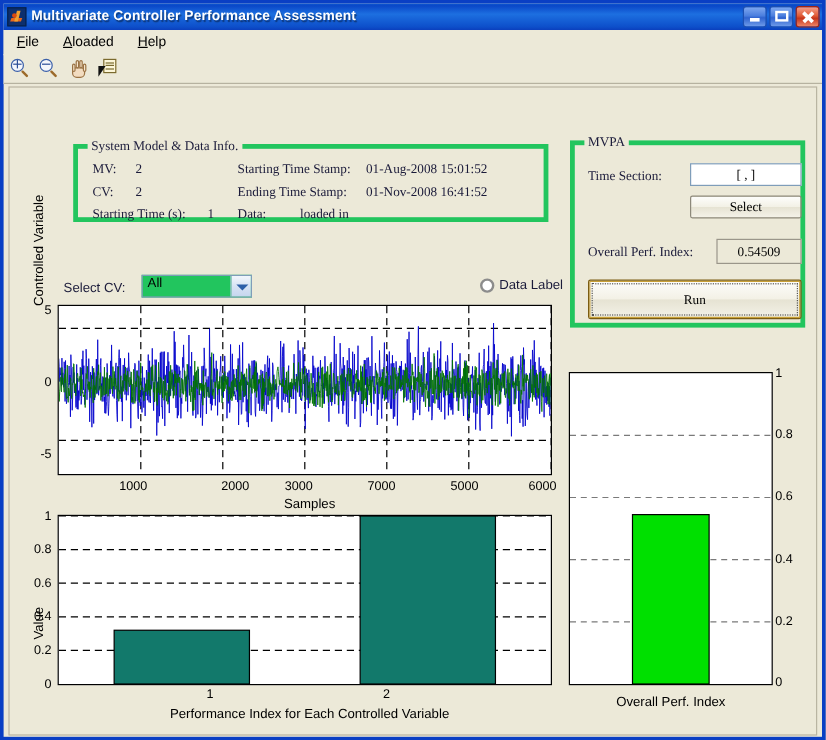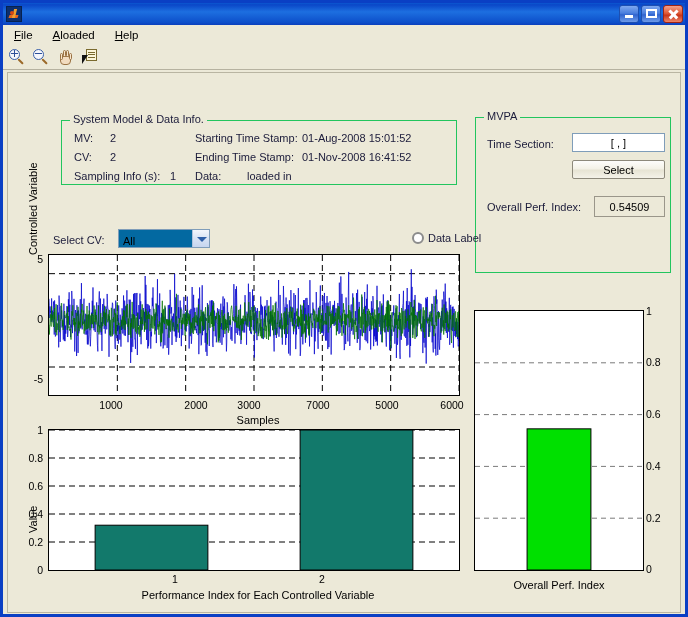--- a/index.html
+++ b/index.html
@@ -89,21 +89,21 @@
     position:absolute;left:4px;top:69px;width:674px;height:541px;
     background:#ece9d8;border:1px solid #b9b5a2;box-sizing:border-box;
   }
   .page-title{
     position:absolute;left:84px;top:18px;width:340px;
     font-size:21px;font-weight:bold;color:#1b2a6b;
     font-family:"Liberation Sans","DejaVu Sans",sans-serif;
     letter-spacing:.2px;
   }
   
-  .groupbox{position:absolute;border:1px solid #22c55e;box-sizing:border-box;background:transparent;}
+  .groupbox{position:absolute;border:4px solid #22c55e;box-sizing:border-box;background:transparent;font-family:Liberation Serif, serif;}
   .groupbox > .gb-title{
     position:absolute;top:-8px;left:8px;background:#ece9d8;padding:0 3px;
     font-size:11px;color:#1b1b3a;white-space:nowrap;
   }
   .info-row{position:absolute;font-size:11px;color:#1b1b3a;white-space:nowrap;}
   
   .label{position:absolute;font-size:11px;color:#1b1b3a;white-space:nowrap;}
   .textbox{
     position:absolute;background:#fff;border:1px solid #7f9db9;box-sizing:border-box;
     font-size:11px;color:#000;display:flex;align-items:center;justify-content:center;
@@ -118,22 +118,22 @@
     border:1px solid #8d897b;border-radius:2px;
     font-size:11px;color:#000;display:flex;align-items:center;justify-content:center;
   }
   .btn.focus{border:1px solid #7a5c12;box-shadow:inset 0 0 0 1px #c8a037;}
   .btn.focus .focus-ring{
     position:absolute;left:2px;top:2px;right:2px;bottom:2px;
     border:1px dotted #555;pointer-events:none;
   }
   .combobox{
     position:absolute;box-sizing:border-box;
-    border:1px solid #7f9db9;background:#0369a1;
-    display:flex;align-items:flex-end;
+    border:1px solid #7f9db9;background:#22c55e;
+    display:flex;align-items:flex-start;
   }
   .combobox .cb-text{font-size:11px;color:#000;padding-left:4px;flex:1;}
   .combobox .cb-arrow{
     width:17px;height:100%;box-sizing:border-box;
     background:linear-gradient(180deg,#f2f6fc 0%,#d7e3f4 50%,#c6d6ef 100%);
     border-left:1px solid #aec3dd;position:relative;
   }
   .combobox .cb-arrow:after{
     content:"";position:absolute;left:4px;top:7px;
     border-left:5px solid transparent;border-right:5px solid transparent;
@@ -161,20 +161,21 @@
 <body>
 
 <div class="window">
 
   <div class="titlebar">
     <div class="app-icon">
       <div class="mb1"></div>
         <div class="mb2"></div>
         <div class="mb3"></div>
     </div>
+    <div class="title-text">Multivariate Controller Performance Assessment</div>
     <div class="tb-buttons">
       <div class="tb-btn">
           <div class="m-glyph"></div>
         </div>
       <div class="tb-btn">
           <div class="sq-glyph"></div>
         </div>
       <div class="tb-btn close">
           <div class="x-glyph"></div>
         </div>
@@ -224,21 +225,21 @@
 
     <div class="groupbox" style="left:53px;top:47px;width:396px;height:65px;">
       <div class="gb-title">System Model &amp; Data Info.</div>
 
       <div class="info-row" style="left:12px;top:11px;">MV:</div>
       <div class="info-row" style="left:48px;top:11px;">2</div>
 
       <div class="info-row" style="left:12px;top:30px;">CV:</div>
       <div class="info-row" style="left:48px;top:30px;">2</div>
 
-      <div class="info-row" style="left:12px;top:49px;">Sampling Info (s):</div>
+      <div class="info-row" style="left:12px;top:49px;">Starting Time (s):</div>
       <div class="info-row" style="left:108px;top:49px;">1</div>
 
       <div class="info-row" style="left:133px;top:11px;">Starting Time Stamp:</div>
       <div class="info-row" style="left:240px;top:11px;">01-Aug-2008 15:01:52</div>
 
       <div class="info-row" style="left:133px;top:30px;">Ending Time Stamp:</div>
       <div class="info-row" style="left:240px;top:30px;">01-Nov-2008 16:41:52</div>
 
       <div class="info-row" style="left:133px;top:49px;">Data:</div>
       <div class="info-row" style="left:185px;top:49px;">loaded in</div>
@@ -248,28 +249,32 @@
       <div class="gb-title">MVPA</div>
 
       <div class="label" style="left:11px;top:20px;">Time Section:</div>
       <div class="textbox" style="left:96px;top:15px;width:93px;height:19px;">[ , ]</div>
 
       <div class="btn" style="left:96px;top:42px;width:93px;height:19px;">Select</div>
 
       <div class="label" style="left:11px;top:83px;">Overall Perf. Index:</div>
       <div class="readonly-box" style="left:118px;top:78px;width:71px;height:21px;">0.54509</div>
 
+      <div class="btn focus" style="left:11px;top:112px;width:178px;height:33px;">
+        <span class="focus-ring"></span>
+        <span>Run</span>
+      </div>
     </div>
 
     <div class="label" style="left:45px;top:161px;">Select CV:</div>
     <div class="combobox" style="left:110px;top:156px;width:92px;height:19px;">
       <div class="cb-text">All</div>
       <div class="cb-arrow"></div>
     </div>
-    <div class="radio" style="left:404px;top:159px;">
+    <div class="radio" style="left:392px;top:159px;">
       <span class="dot"></span>
       <span class="rlabel">Data Label</span>
     </div>
 
     <div class="ylabel-rot" style="left:19px;top:182px;width:120px;" id="trend-ylabel">Controlled Variable</div>
 
     <div class="ytick" style="left:17px;top:180px;width:18px;">5</div>
     <div class="ytick" style="left:17px;top:240px;width:18px;">0</div>
     <div class="ytick" style="left:13px;top:300px;width:22px;">-5</div>
 

